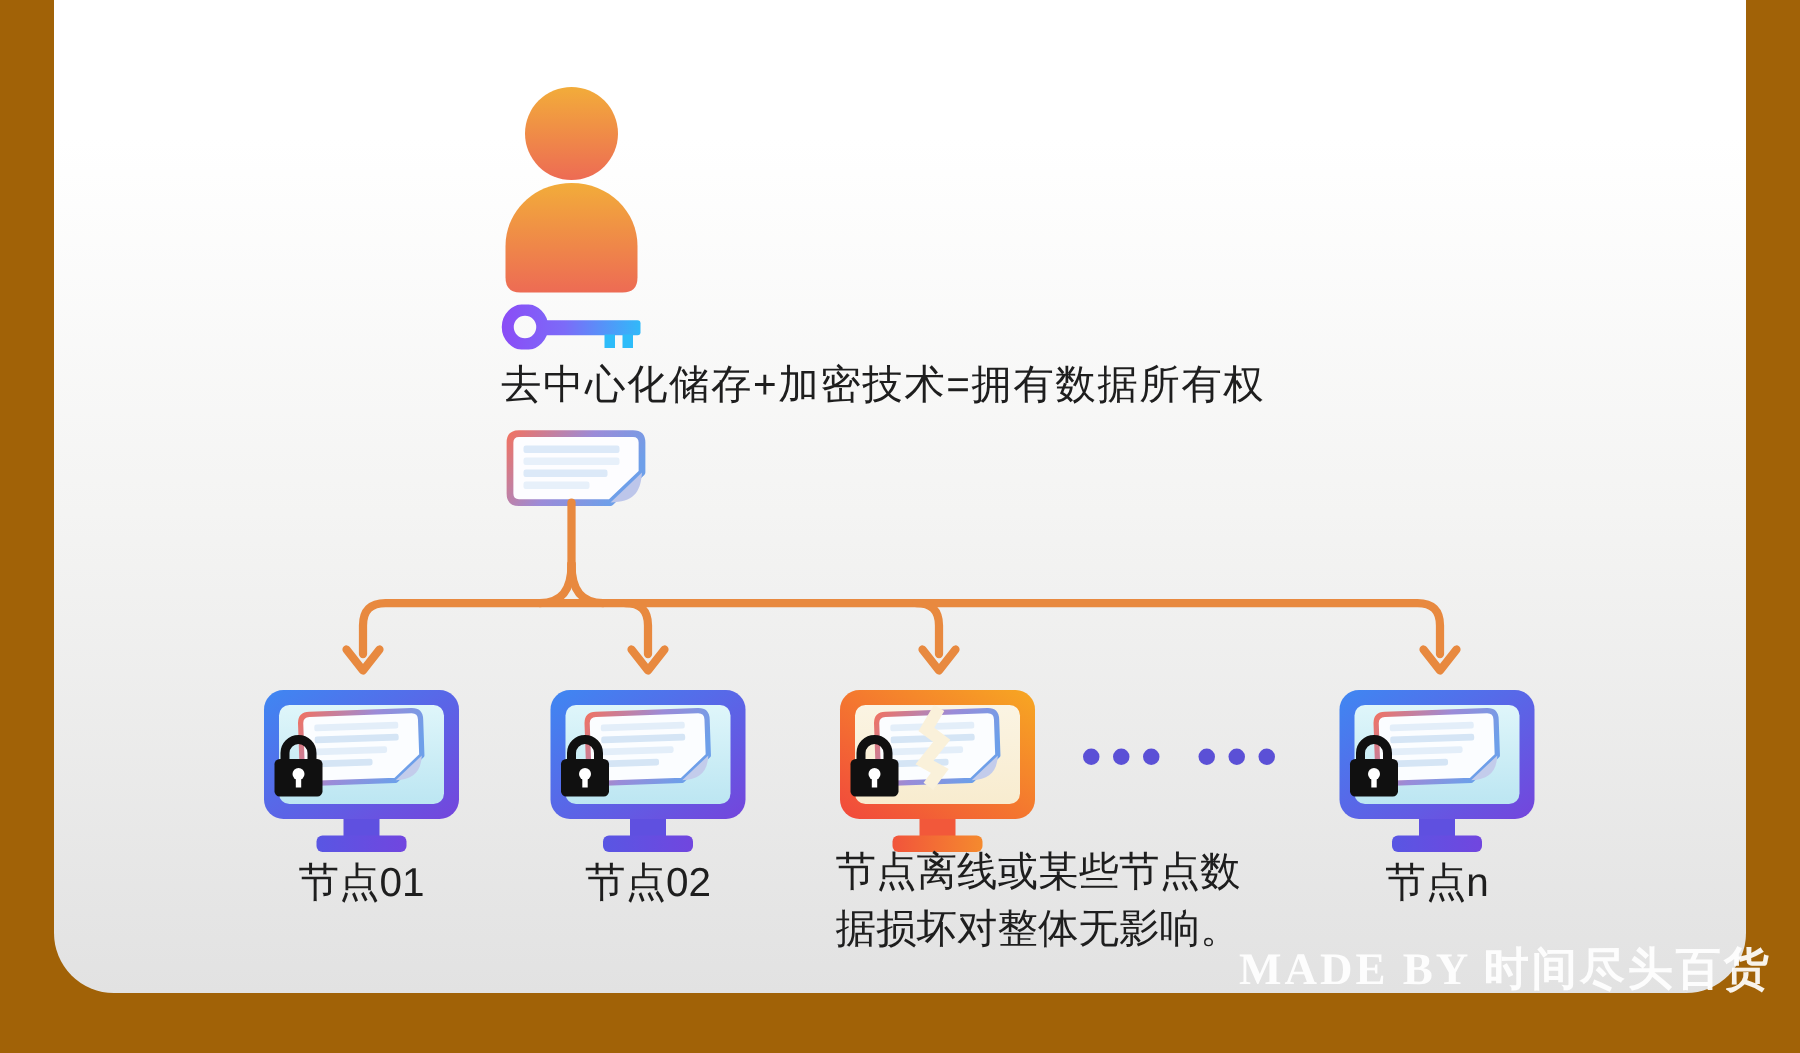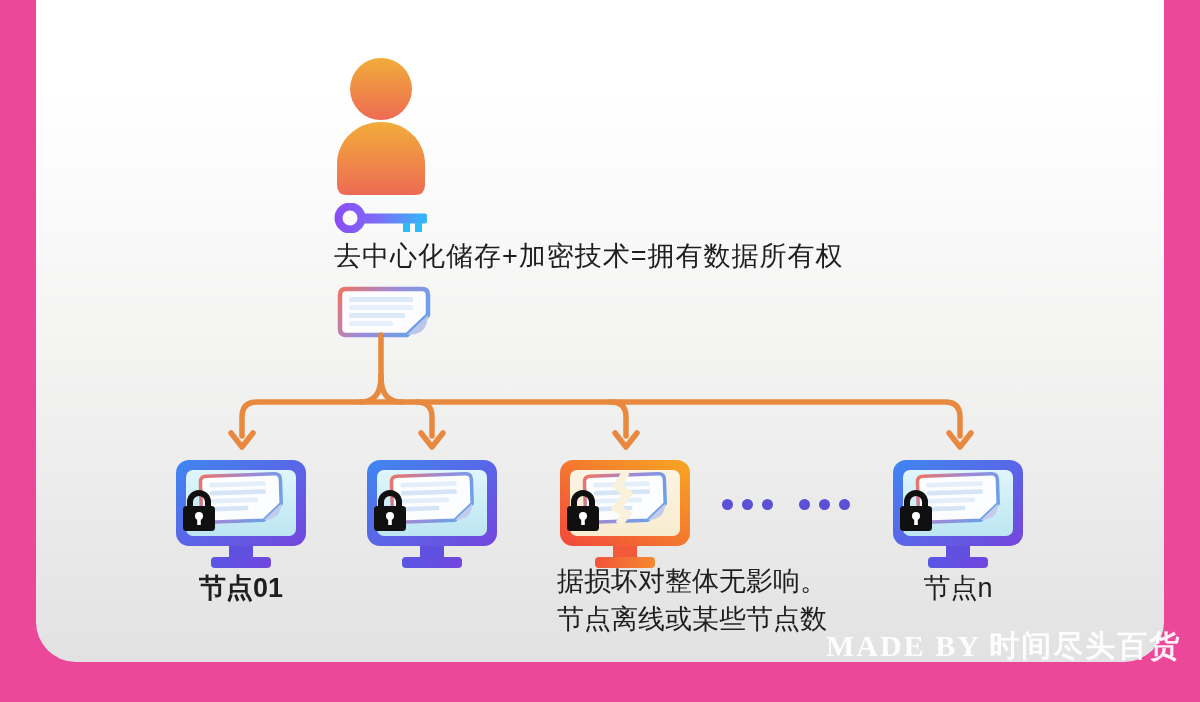--- a/index.html
+++ b/index.html
@@ -1,18 +1,18 @@
 <!DOCTYPE html>
 <html><head>
 <meta charset="utf-8">
 <style>
   html,body{margin:0;padding:0;background:#ffffff;}
   .canvas{
     position:relative;width:1200px;height:702px;overflow:hidden;
-    background:#ec4899;
+    background:#a16207;
     font-family:"Liberation Sans","DejaVu Sans",sans-serif;
     color:#1e1e1e;
   }
   .abs{position:absolute;}
   .card{
     left:36px;top:-50px;width:1128px;height:712px;border-radius:40px;
     background:linear-gradient(180deg,#ffffff 20%,#f4f4f3 55%,#e2e2e2 100%);
   }
   .headline{
     left:334px;top:238px;font-size:27px;letter-spacing:1px;white-space:nowrap;
@@ -143,21 +143,21 @@
       <g transform="translate(9,33)">
         <path d="M7,15 V11 A9,9 0 0 1 25,11 V15" stroke="#101010" stroke-width="6" fill="none"></path>
         <rect x="0" y="15" width="32" height="25" rx="3.5" fill="#101010"></rect>
         <circle cx="16" cy="25" r="4" fill="#ffffff"></circle>
         <rect x="14.2" y="27" width="3.6" height="7" fill="#ffffff"></rect>
       </g>
       <rect x="55" y="88" width="24" height="12" fill="#5F50E0"></rect>
       <rect x="37" y="99" width="60" height="11" rx="4" fill="url(#gStandB)"></rect>
     </svg>
   </div>
-  <div class="abs node-label" style="left:174px;font-weight:bold;">节点01</div>
+  <div class="abs node-label" style="left:174px;">节点01</div>
 
   <div class="abs" style="left:365px;top:458px;">
     <svg width="134" height="112" viewBox="0 0 134 112">
       <rect x="2" y="2" width="130" height="86" rx="13" fill="url(#gFrameB)"></rect>
       <rect x="12" y="12" width="110" height="66" rx="7" fill="url(#gScreenB)"></rect>
       <g transform="translate(27,17) rotate(-2 40 23)">
         <path d="M6,0 H74 Q80,0 80,6 V30 L62,46 H6 Q0,46 0,40 V6 Q0,0 6,0 Z" fill="#FBFDFF" stroke="url(#gDoc)" stroke-width="3.5" stroke-linejoin="round"></path>
         <rect x="9" y="7" width="56" height="4.5" rx="1.5" fill="#E3EEF9"></rect>
         <rect x="9" y="15" width="56" height="4.5" rx="1.5" fill="#D5E5F5"></rect>
         <rect x="9" y="23" width="48" height="4.5" rx="1.5" fill="#E3EEF9"></rect>
@@ -167,20 +167,21 @@
       <g transform="translate(9,33)">
         <path d="M7,15 V11 A9,9 0 0 1 25,11 V15" stroke="#101010" stroke-width="6" fill="none"></path>
         <rect x="0" y="15" width="32" height="25" rx="3.5" fill="#101010"></rect>
         <circle cx="16" cy="25" r="4" fill="#ffffff"></circle>
         <rect x="14.2" y="27" width="3.6" height="7" fill="#ffffff"></rect>
       </g>
       <rect x="55" y="88" width="24" height="12" fill="#5F50E0"></rect>
       <rect x="37" y="99" width="60" height="11" rx="4" fill="url(#gStandB)"></rect>
     </svg>
   </div>
+  <div class="abs node-label" style="left:365px;">节点02</div>
 
   <div class="abs" style="left:558px;top:458px;">
     <svg width="134" height="112" viewBox="0 0 134 112">
       <rect x="2" y="2" width="130" height="86" rx="13" fill="url(#gFrameR)"></rect>
       <rect x="12" y="12" width="110" height="66" rx="7" fill="url(#gScreenR)"></rect>
       <g transform="translate(27,17) rotate(-2 40 23)">
         <path d="M6,0 H74 Q80,0 80,6 V30 L62,46 H6 Q0,46 0,40 V6 Q0,0 6,0 Z" fill="#FBFDFF" stroke="url(#gDoc)" stroke-width="3.5" stroke-linejoin="round"></path>
         <rect x="9" y="7" width="56" height="4.5" rx="1.5" fill="#E3EEF9"></rect>
         <rect x="9" y="15" width="56" height="4.5" rx="1.5" fill="#D5E5F5"></rect>
         <rect x="9" y="23" width="48" height="4.5" rx="1.5" fill="#E3EEF9"></rect>
@@ -192,22 +193,22 @@
         <path d="M7,15 V11 A9,9 0 0 1 25,11 V15" stroke="#101010" stroke-width="6" fill="none"></path>
         <rect x="0" y="15" width="32" height="25" rx="3.5" fill="#101010"></rect>
         <circle cx="16" cy="25" r="4" fill="#ffffff"></circle>
         <rect x="14.2" y="27" width="3.6" height="7" fill="#ffffff"></rect>
       </g>
       <rect x="55" y="88" width="24" height="12" fill="#F2583A"></rect>
       <rect x="37" y="99" width="60" height="11" rx="4" fill="url(#gStandR)"></rect>
     </svg>
   </div>
   <div class="abs caption">
+    <div>节点离线或某些节点数</div>
     <div>据损坏对整体无影响。</div>
-    <div>节点离线或某些节点数</div>
   </div>
 
   <div class="abs dots">
     <div class="dot-group">
       <div class="dot"></div>
       <div class="dot"></div>
       <div class="dot"></div>
     </div>
     <div class="dot-group">
       <div class="dot"></div>

